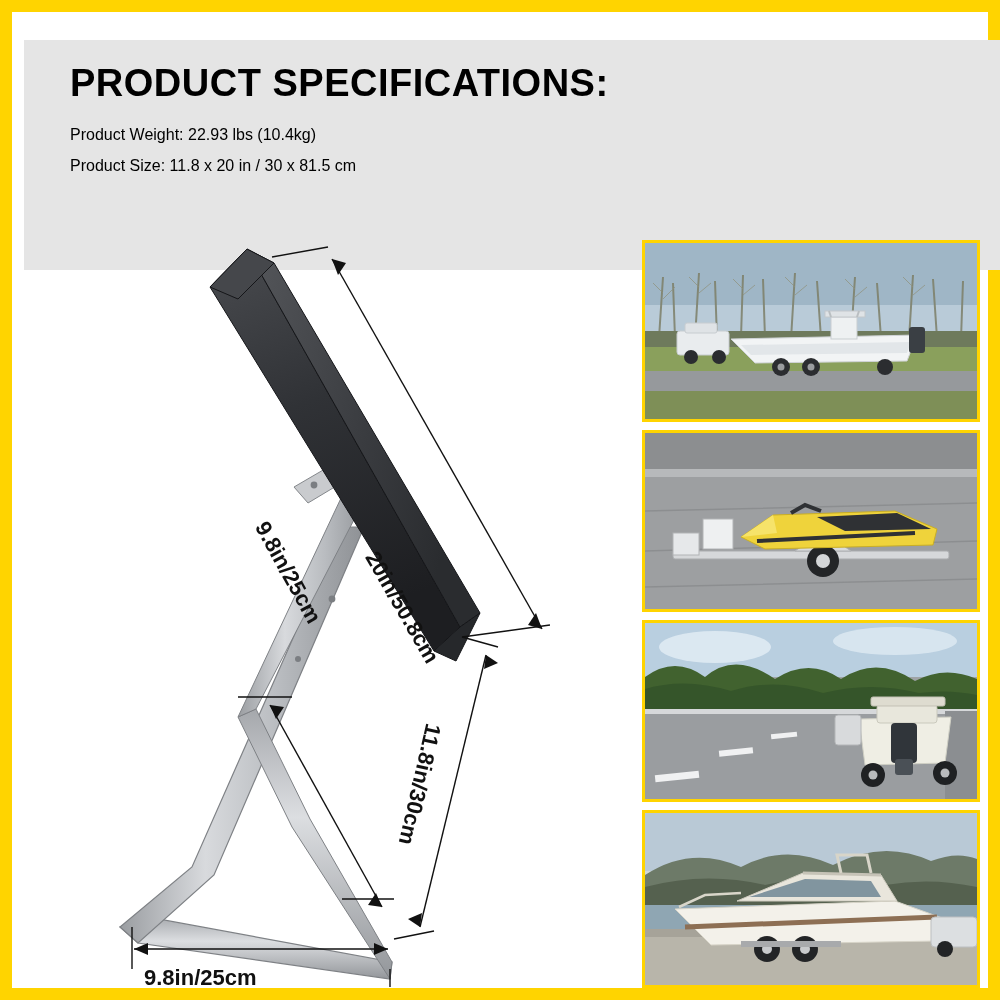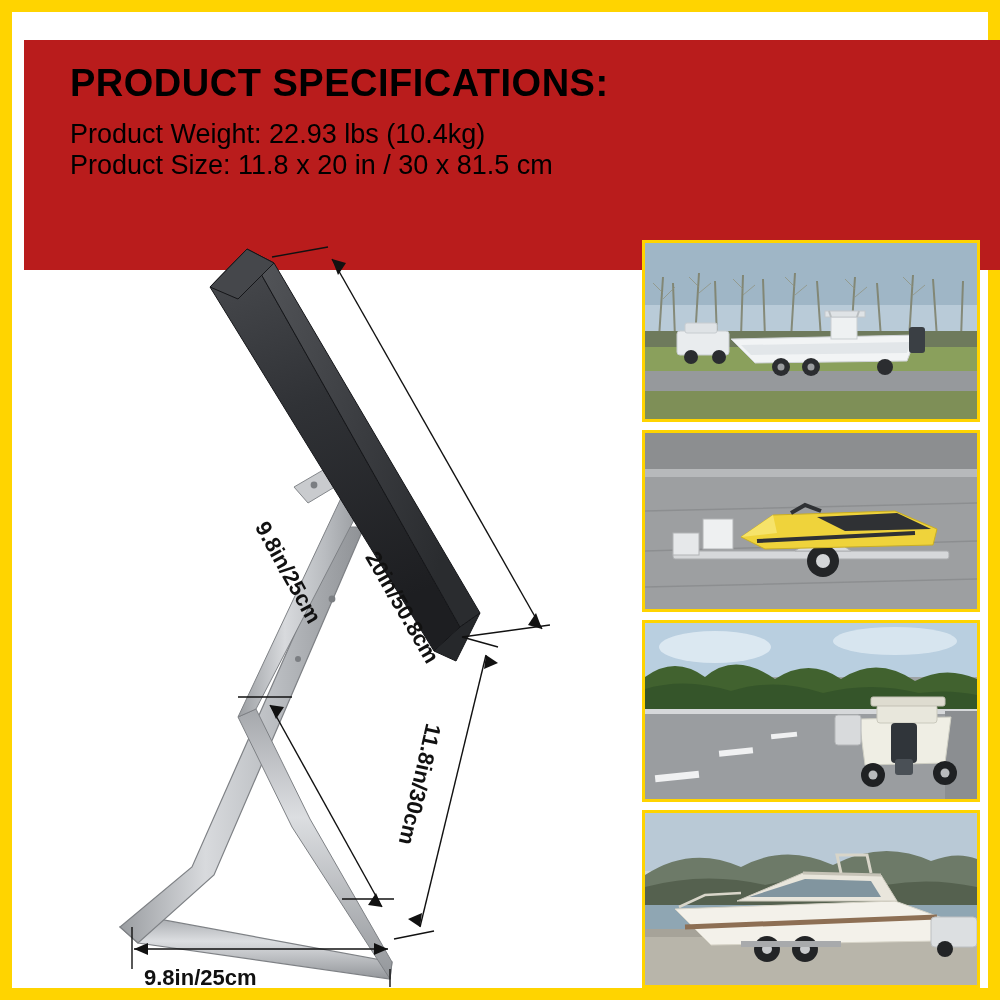--- a/index.html
+++ b/index.html
@@ -25,34 +25,34 @@
     background: #ffffff;
   }
 
   
   .spec-banner {
     position: absolute;
     left: 12px;
     top: 28px;
     width: 976px;
     height: 230px;
-    background: #b91c1c;
+    background: #e5e5e5;
     box-sizing: border-box;
     padding: 22px 0 0 46px;
   }
   .spec-title {
     font-size: 38px;
     font-weight: bold;
     letter-spacing: 0.5px;
     color: #000;
     margin: 0 0 14px 0;
     font-family: "Liberation Sans", sans-serif;
   }
   .spec-line {
-    font-size: 27px;
+    font-size: 16px;
     color: #000;
     line-height: 31px;
     font-family: "Liberation Sans", sans-serif;
   }
 
   
   .product-area {
     position: absolute;
     left: 30px;
     top: 215px;

